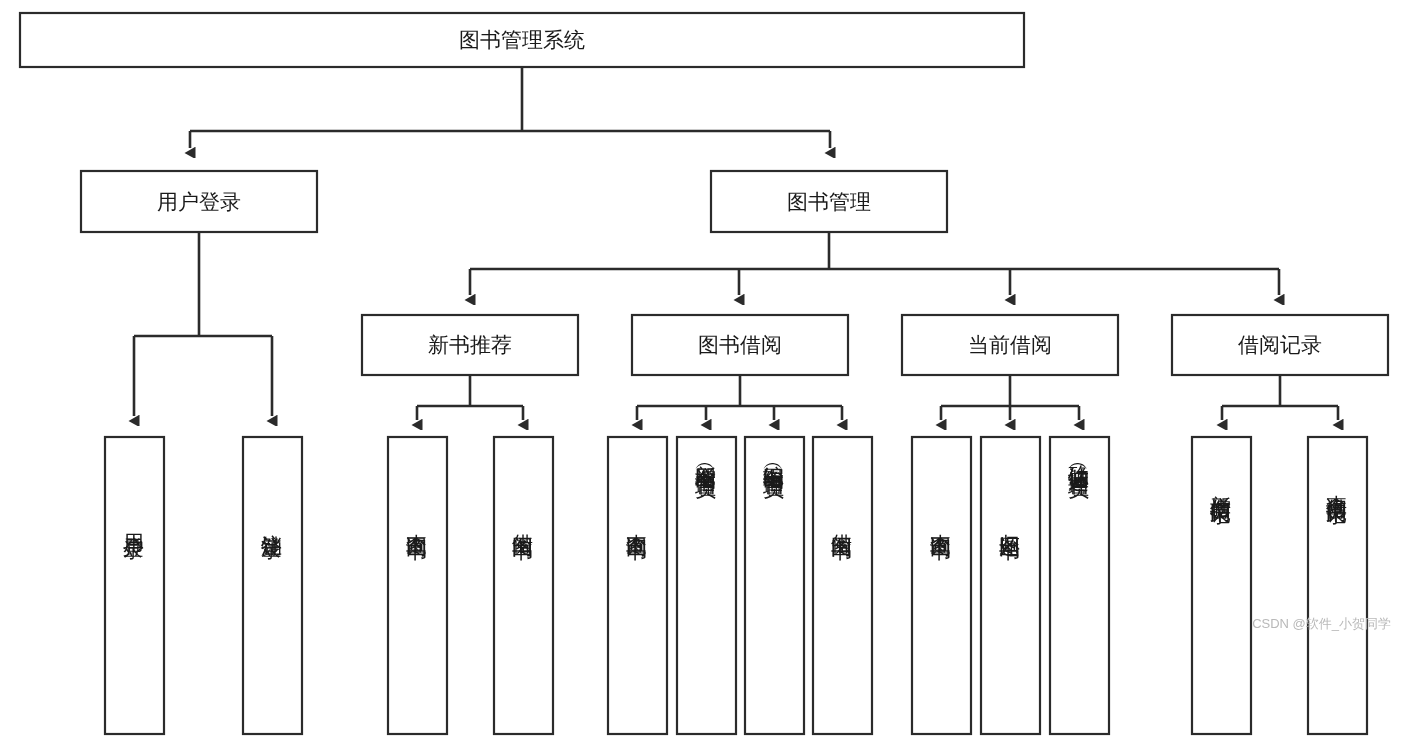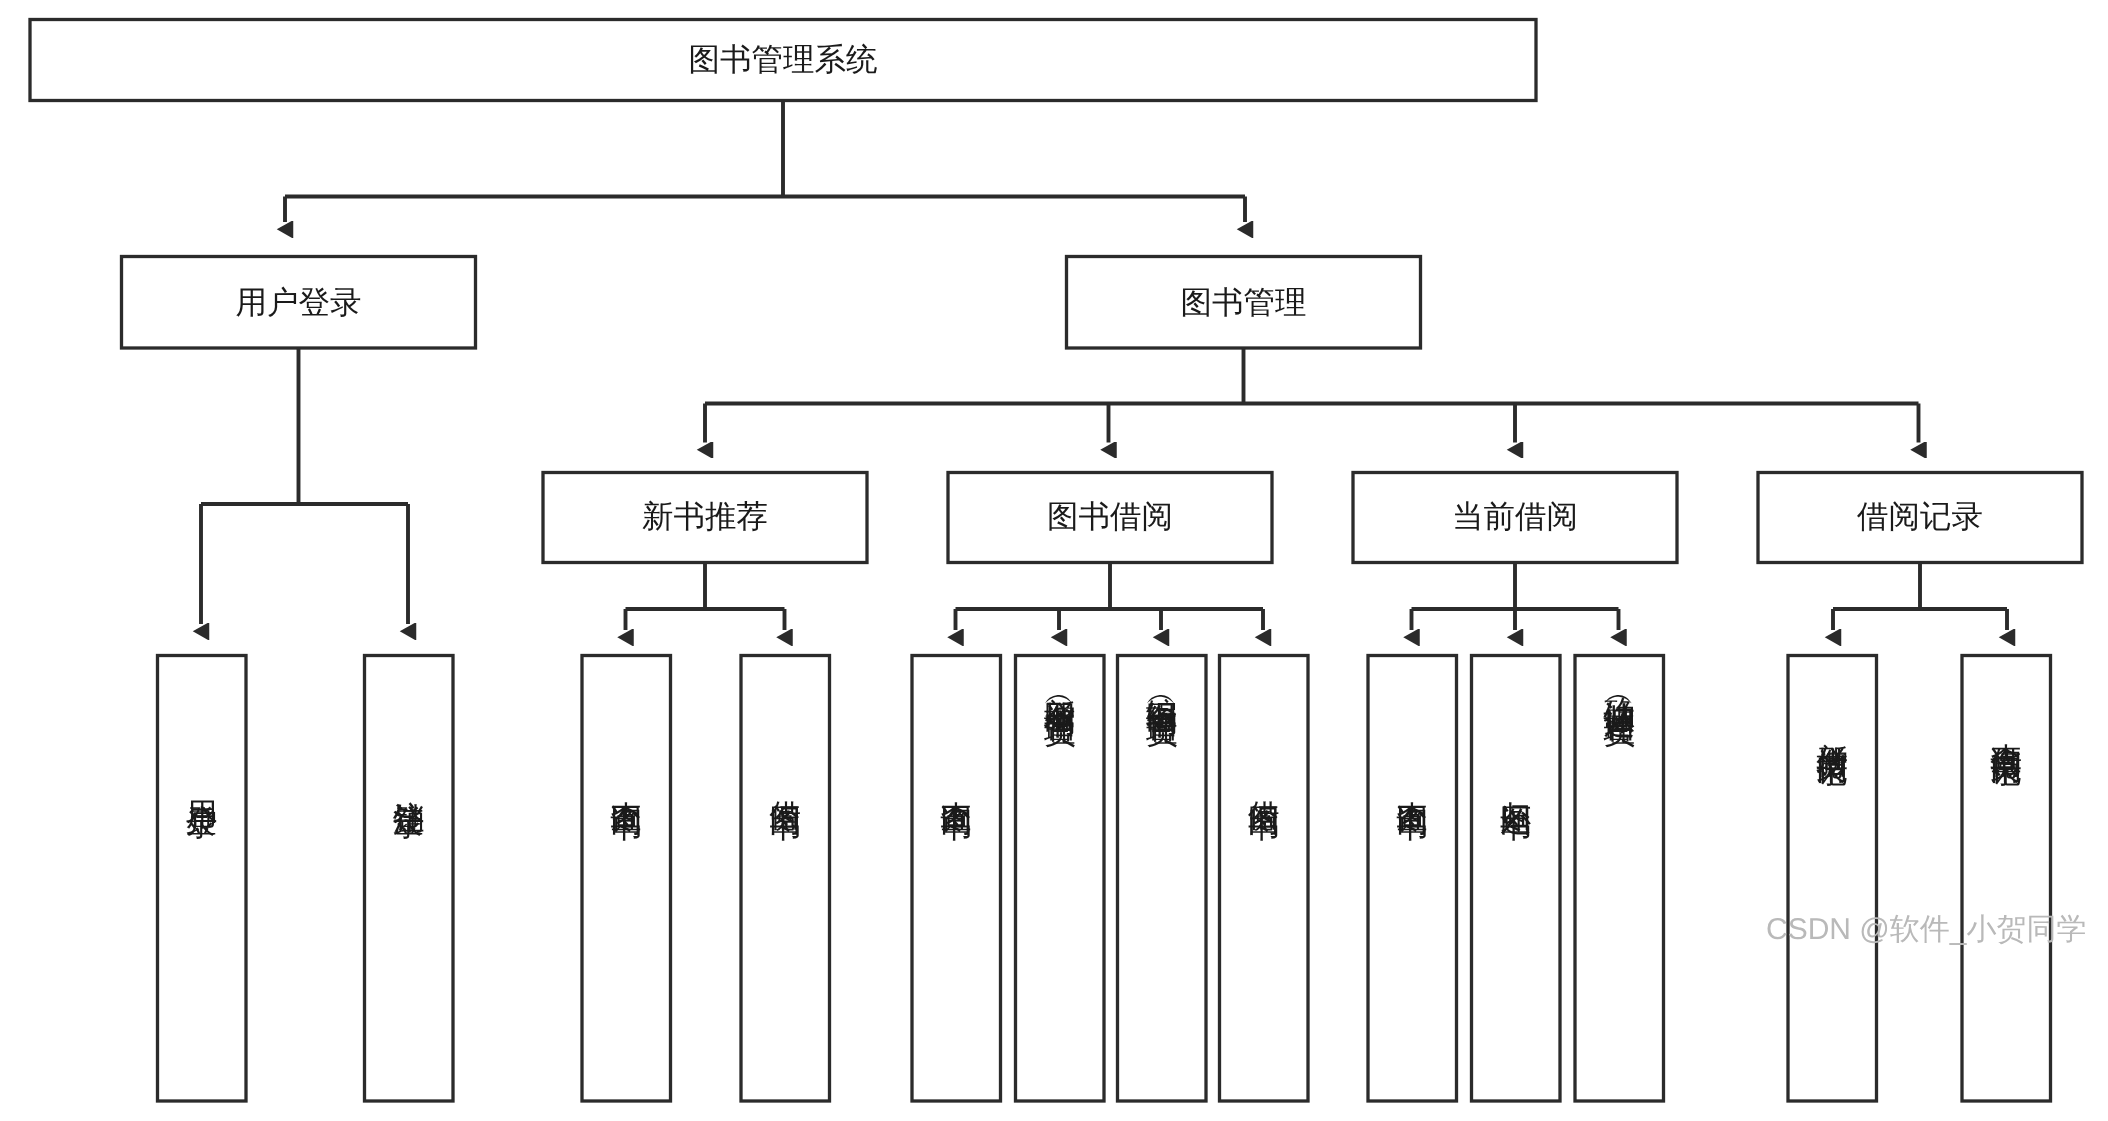--- a/index.html
+++ b/index.html
@@ -55,21 +55,21 @@
     fill: #1a1a1a;
     writing-mode: vertical-rl;
     text-orientation: upright;
     letter-spacing: 2px;
   }
   .watermark-text {
     position: absolute;
     right: 14px;
     bottom: 6px;
     font-family: "Liberation Sans", "DejaVu Sans", sans-serif;
-    font-size: 20px;
+    font-size: 13px;
     color: #b9b9b9;
     white-space: nowrap;
     user-select: none;
   }
 </style>
 </head>
 <body>
 
 <div id="diagram-root">
 

